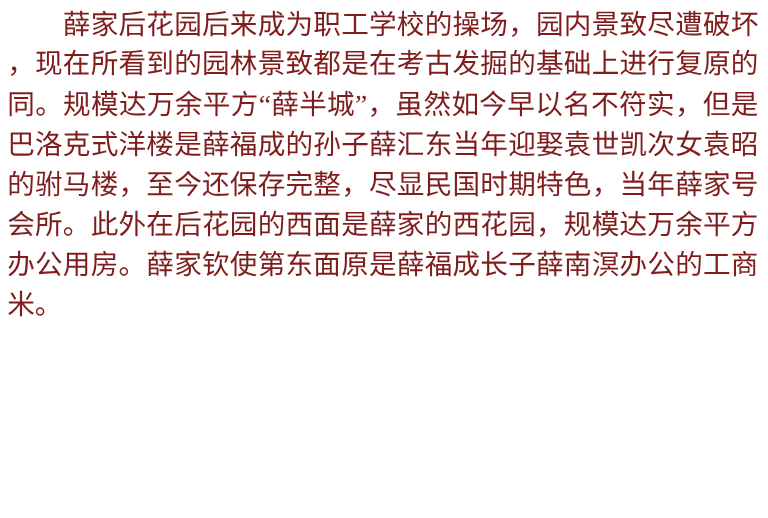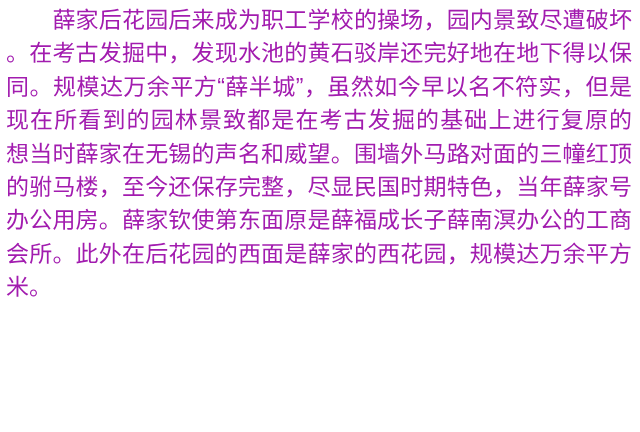--- a/index.html
+++ b/index.html
@@ -13,45 +13,44 @@
     overflow: hidden;
   }
   .page {
     box-sizing: border-box;
     width: 640px;
     height: 432px;
     padding: 4px 8px 0 6px;
     background: #ffffff;
   }
   .text-line {
-    font-family: Liberation Sans, sans-serif;
+    font-family: Liberation Serif, serif;
     font-size: 23px;
     line-height: 33.4px;
     height: 33.4px;
-    color: #a21caf;
+    color: #7f1d1d;
     text-align: justify;
     text-align-last: justify;
     text-justify: inter-ideograph;
     white-space: normal;
     overflow: hidden;
     letter-spacing: 0;
   }
   .text-line.short {
     text-align: left;
     text-align-last: left;
   }
 </style>
 </head>
 <body>
 
 <div class="page">
   <div>
     <div class="text-line">　　薛家后花园后来成为职工学校的操场，园内景致尽遭破坏</div>
-    <div class="text-line">。在考古发掘中，发现水池的黄石驳岸还完好地在地下得以保</div>
+    <div class="text-line">，现在所看到的园林景致都是在考古发掘的基础上进行复原的</div>
     <div class="text-line">同。规模达万余平方“薛半城”，虽然如今早以名不符实，但是</div>
-    <div class="text-line">现在所看到的园林景致都是在考古发掘的基础上进行复原的</div>
-    <div class="text-line">想当时薛家在无锡的声名和威望。围墙外马路对面的三幢红顶</div>
+    <div class="text-line">巴洛克式洋楼是薛福成的孙子薛汇东当年迎娶袁世凯次女袁昭</div>
     <div class="text-line">的驸马楼，至今还保存完整，尽显民国时期特色，当年薛家号称</div>
+    <div class="text-line">会所。此外在后花园的西面是薛家的西花园，规模达万余平方</div>
     <div class="text-line">办公用房。薛家钦使第东面原是薛福成长子薛南溟办公的工商</div>
-    <div class="text-line">会所。此外在后花园的西面是薛家的西花园，规模达万余平方</div>
     <div class="text-line short">米。</div>
   </div>
 </div>
 
 </body></html>

